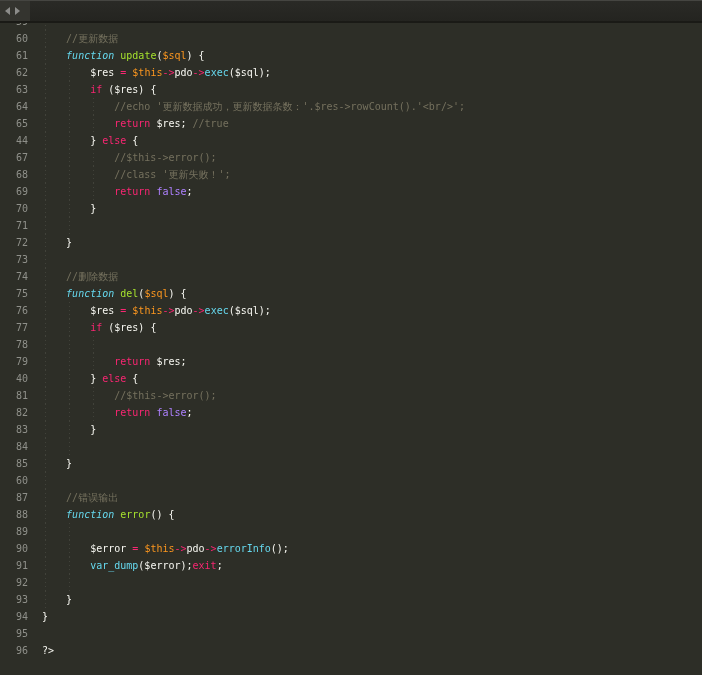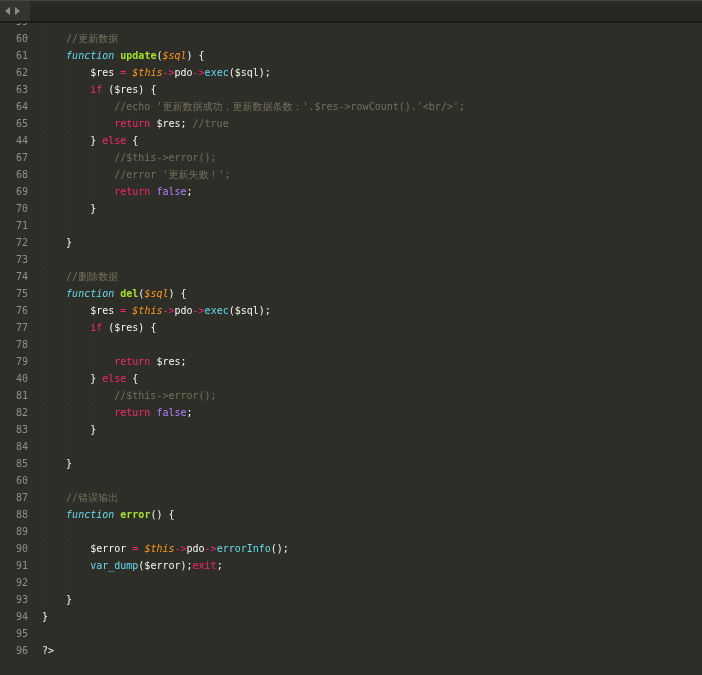--- a/index.html
+++ b/index.html
@@ -56,24 +56,24 @@
     color:var(--text,#f8f8f2);
   }
   .g {
     position:absolute; top:0; bottom:0; width:1px; z-index:0;
     background:repeating-linear-gradient(to bottom,#41423a 0 1px,transparent 1px 4px);
   }
   .seg { position:relative; z-index:1; }
   .w   { color:var(--text,#f8f8f2); }
   .cm  { color:var(--comment,#75715e);text-align:center; }
   .pk  { color:var(--keyword-pink,#f92672); }
-  .gr  { color:var(--function-green,#a6e22e);font-weight:bold; }
+  .gr  { color:var(--function-green,#a6e22e); }
   .cy  { color:var(--builtin-cyan,#66d9ef); }
   .cyi { color:var(--builtin-cyan,#66d9ef); font-style:italic; }
-  .or  { color:var(--param-orange,#fd971f); font-style:italic; }
+  .or  { color:var(--param-orange,#fd971f); }
   .pu  { color:var(--constant-purple,#ae81ff); }
 </style>
 </head>
 <body>
 
 <div class="window">
   <div class="tabbar">
     <div class="nav">
       <span class="arr arr-left"></span>
       <span class="arr arr-right"></span>
@@ -114,21 +114,21 @@
         <div class="line">
           <span class="ln">44</span>
           <span class="code"><i class="g" style="left: calc(0ch + 3px);"></i><i class="g" style="left: calc(4ch + 3px);"></i><span class="seg w">        } </span><span class="seg pk">else</span><span class="seg w"> {</span></span>
         </div>
         <div class="line">
           <span class="ln">67</span>
           <span class="code"><i class="g" style="left: calc(0ch + 3px);"></i><i class="g" style="left: calc(4ch + 3px);"></i><i class="g" style="left: calc(8ch + 3px);"></i><span class="seg w">            </span><span class="seg cm">//$this-&gt;error();</span></span>
         </div>
         <div class="line">
           <span class="ln">68</span>
-          <span class="code"><i class="g" style="left: calc(0ch + 3px);"></i><i class="g" style="left: calc(4ch + 3px);"></i><i class="g" style="left: calc(8ch + 3px);"></i><span class="seg w">            </span><span class="seg cm">//error '更新失败！';</span></span>
+          <span class="code"><i class="g" style="left: calc(0ch + 3px);"></i><i class="g" style="left: calc(4ch + 3px);"></i><i class="g" style="left: calc(8ch + 3px);"></i><span class="seg w">            </span><span class="seg cm">//class '更新失败！';</span></span>
         </div>
         <div class="line">
           <span class="ln">69</span>
           <span class="code"><i class="g" style="left: calc(0ch + 3px);"></i><i class="g" style="left: calc(4ch + 3px);"></i><i class="g" style="left: calc(8ch + 3px);"></i><span class="seg w">            </span><span class="seg pk">return</span><span class="seg w"> </span><span class="seg pu">false</span><span class="seg w">;</span></span>
         </div>
         <div class="line">
           <span class="ln">70</span>
           <span class="code"><i class="g" style="left: calc(0ch + 3px);"></i><i class="g" style="left: calc(4ch + 3px);"></i><span class="seg w">        }</span></span>
         </div>
         <div class="line">

